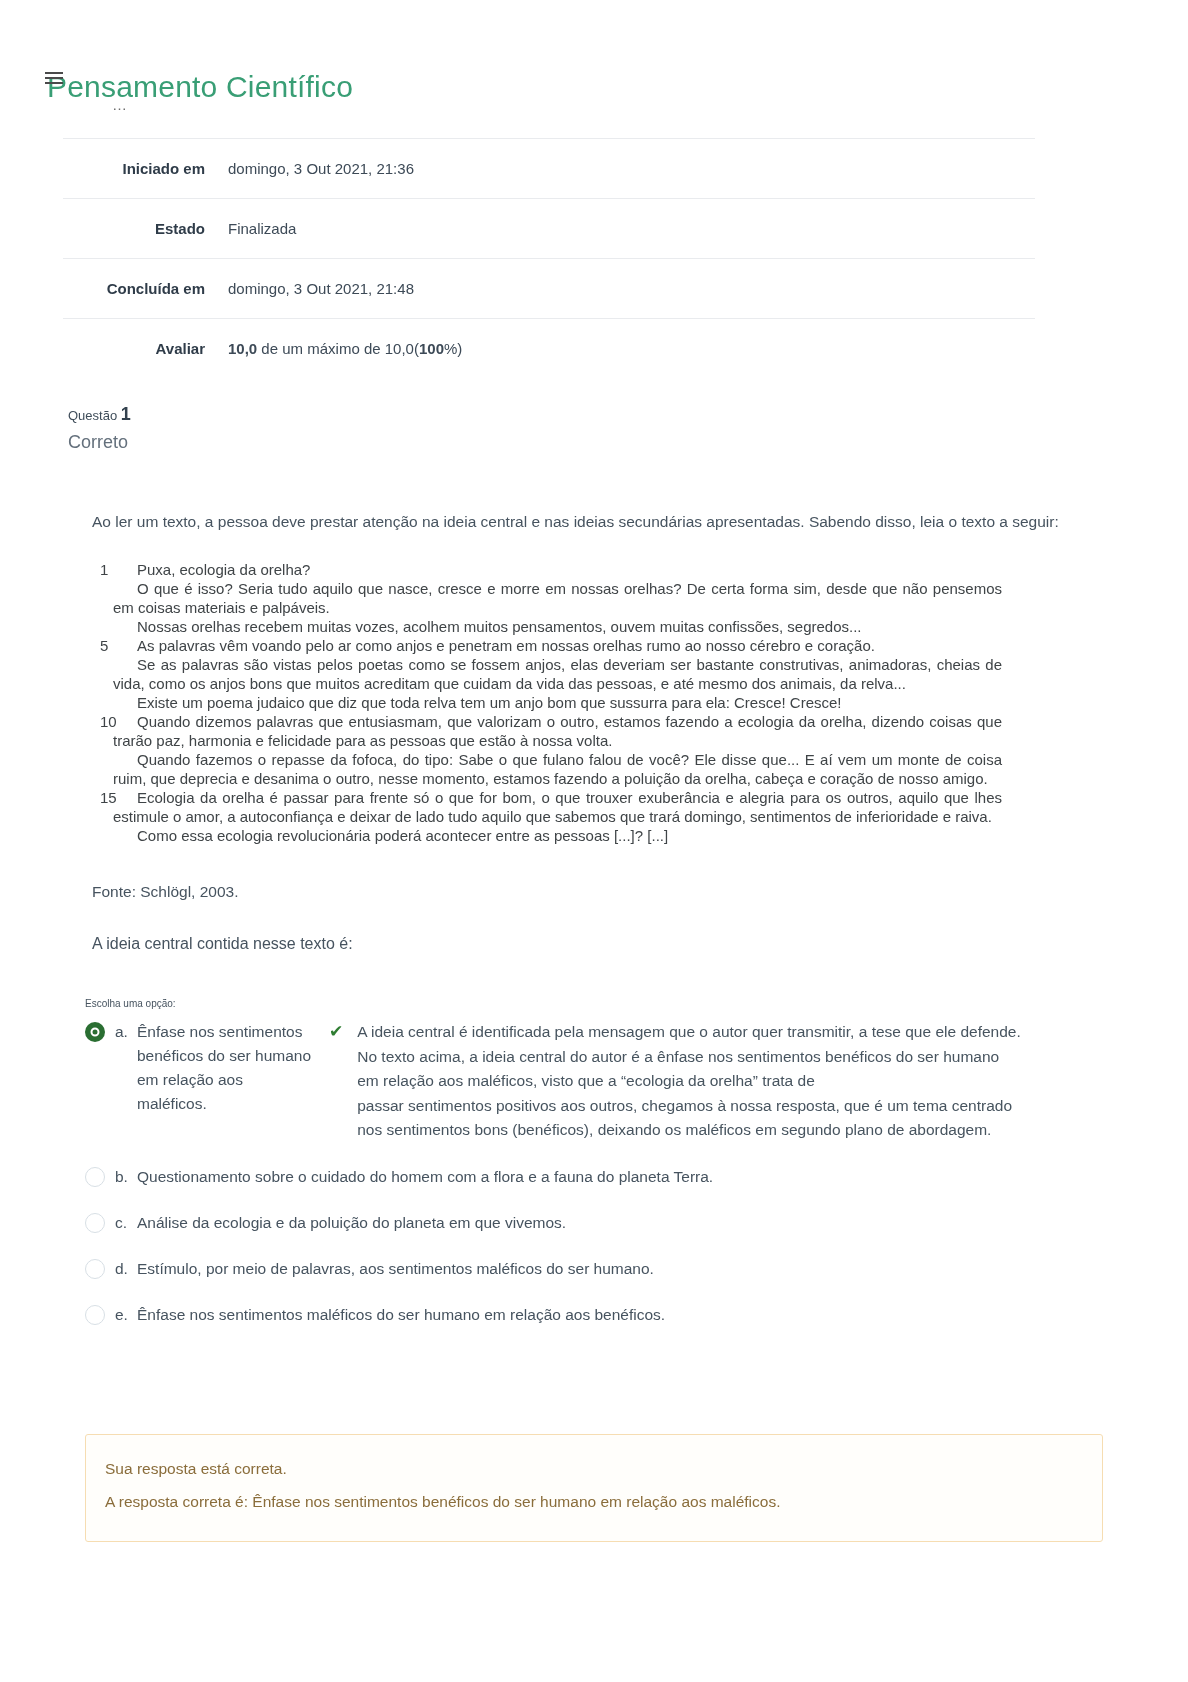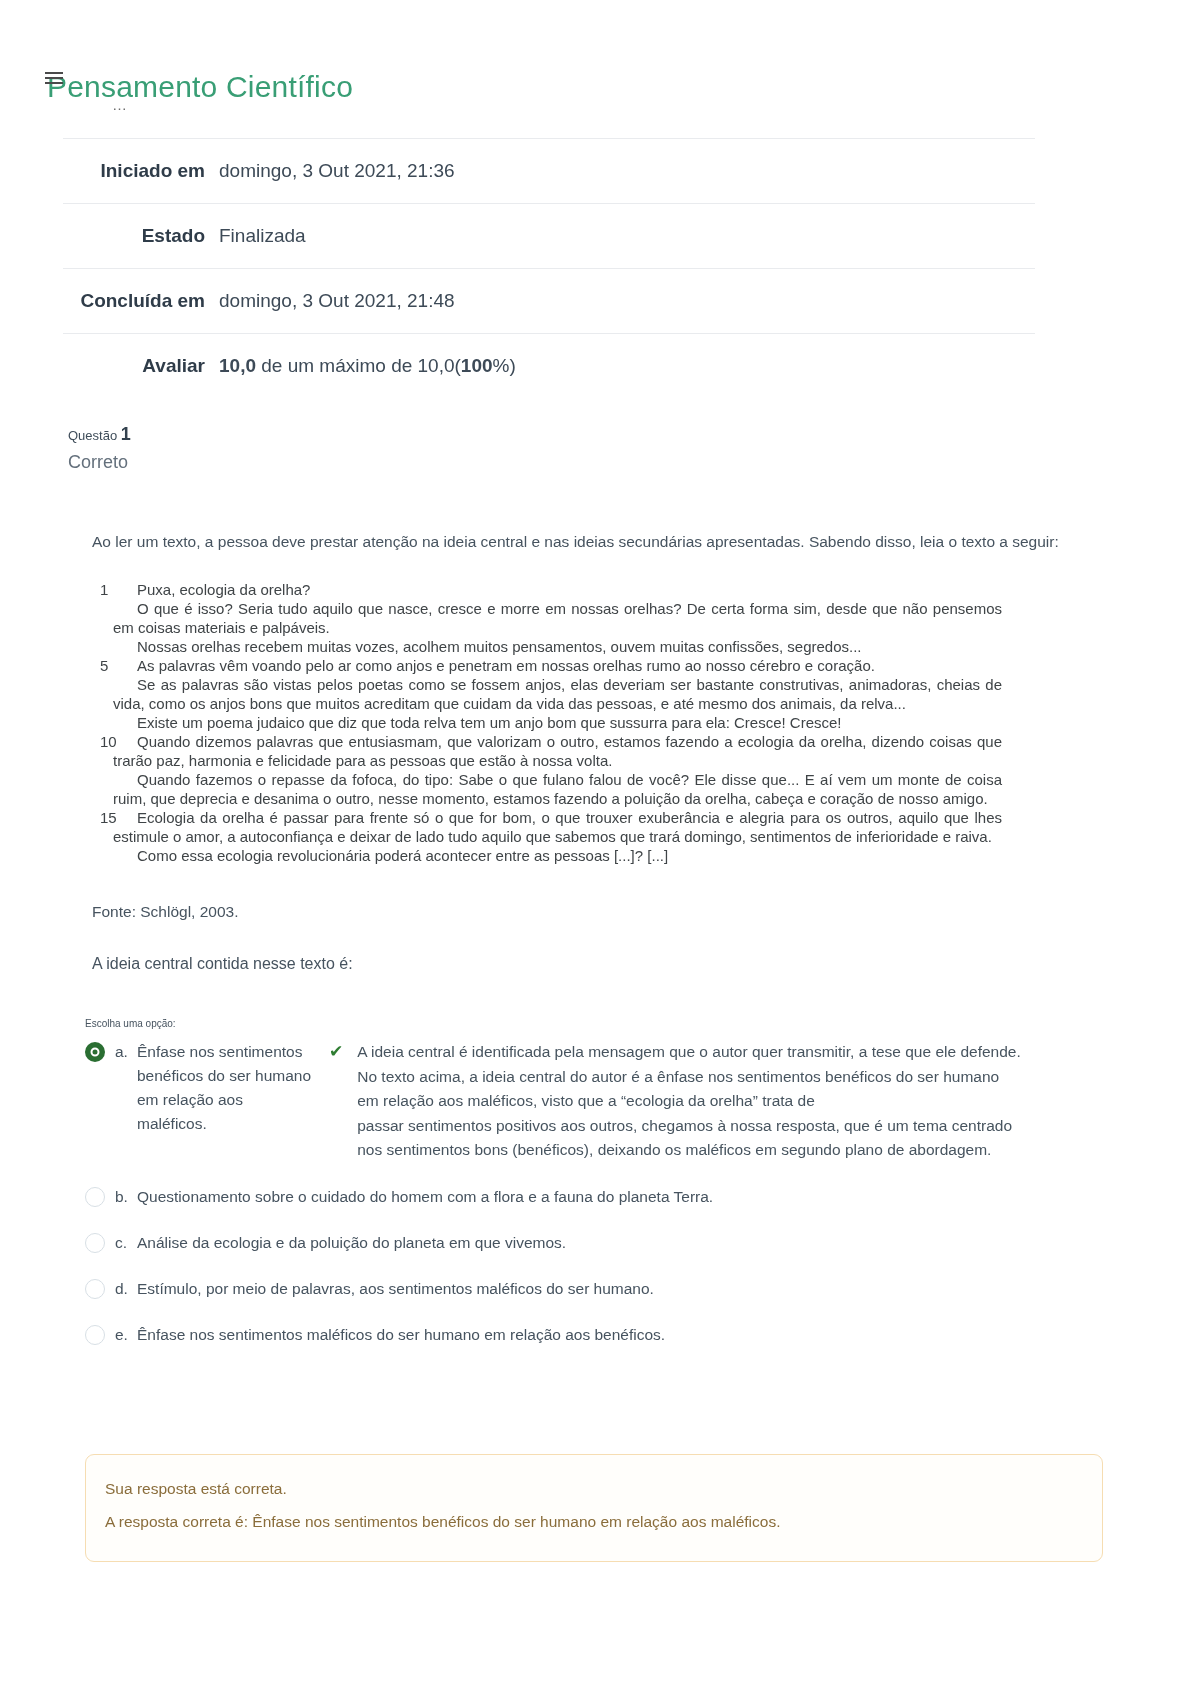--- a/index.html
+++ b/index.html
@@ -10,23 +10,23 @@
     color:#46535f;
   }
   
   .header { position:relative; padding:70px 0 0 47px; }
   .page-title { font-size:30px; font-weight:400; color:#399e75; letter-spacing:.2px; }
   .menu-icon { position:absolute; left:45px; top:72px; width:18px; height:14px; cursor:pointer; }
   .menu-icon span { display:block; height:2px; background:#4a4a4a; margin-bottom:3px; }
   .ellipsis-icon { position:absolute; left:112px; top:96px; font-size:15px; color:#6b6b6b; letter-spacing:1px; }
   
   .summary { margin:34px 0 0 63px; width:972px; }
-  .summary-row { display:flex; align-items:center; border-top:1px solid #e9ebee; padding:21px 0; font-size:19px; }
+  .summary-row { display:flex; align-items:center; border-top:1px solid #e9ebee; padding:21px 0; font-size:15px; }
   .summary-label { width:142px; text-align:right; font-weight:bold; color:#2f3c49; flex:none; }
-  .summary-value { margin-left:14px; color:#3d4a57; }
+  .summary-value { margin-left:23px; color:#3d4a57; }
   .summary-value b { font-weight:bold; }
   
   .q-info { margin:26px 0 0 68px; }
   .q-no { font-size:13px; color:#3f4d5a; }
   .q-no b { font-size:18px; font-weight:bold; color:#33414e; }
   .q-state { margin-top:7px; font-size:18px; color:#64707c; }
   
   .q-content { margin:56px 0 0 92px; width:1008px; font-size:15.5px; line-height:25px; }
   .passage { margin:26px 0 0 8px; width:902px; font-size:15px; line-height:19px;
              color:#3f4447; text-align:justify; }
@@ -46,21 +46,21 @@
            transform:translate(-50%,-50%); }
   .opt-label { display:flex; cursor:pointer; }
   .opt-label .letter { flex:none; width:22px; }
   .opt-a .opt-label { width:208px; flex:none; }
   .opt-a .opt-label .text { width:180px; }
   .check-icon { flex:none; color:#2f7d32; font-size:17px; font-weight:bold; margin:0 14px 0 6px; line-height:24px; }
   .opt-feedback { width:665px; line-height:24.5px; color:#47545f; }
   .opt-feedback div + div { margin-top:0; }
   
   .feedback-box { margin:96px 0 0 85px; width:1018px; border:1px solid #f6ddb2;
-                  border-radius:9px; background:#fffefb; padding:21px 19px 27px 19px;
+                  border-radius:3px; background:#fffefb; padding:21px 19px 27px 19px;
                   color:#8a6d3b; font-size:15.5px; line-height:25px; }
   .feedback-box p + p { margin-top:8px; }
 </style>
 </head>
 <body>
 
 <div class="header">
   <div class="menu-icon">
     <span></span>
       <span></span>

